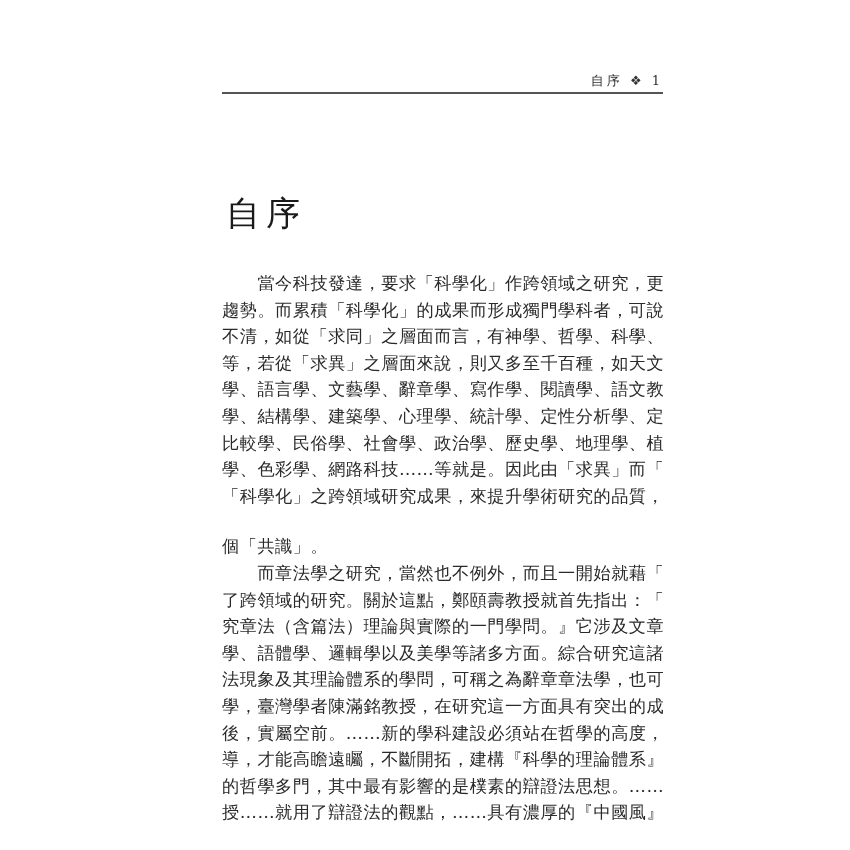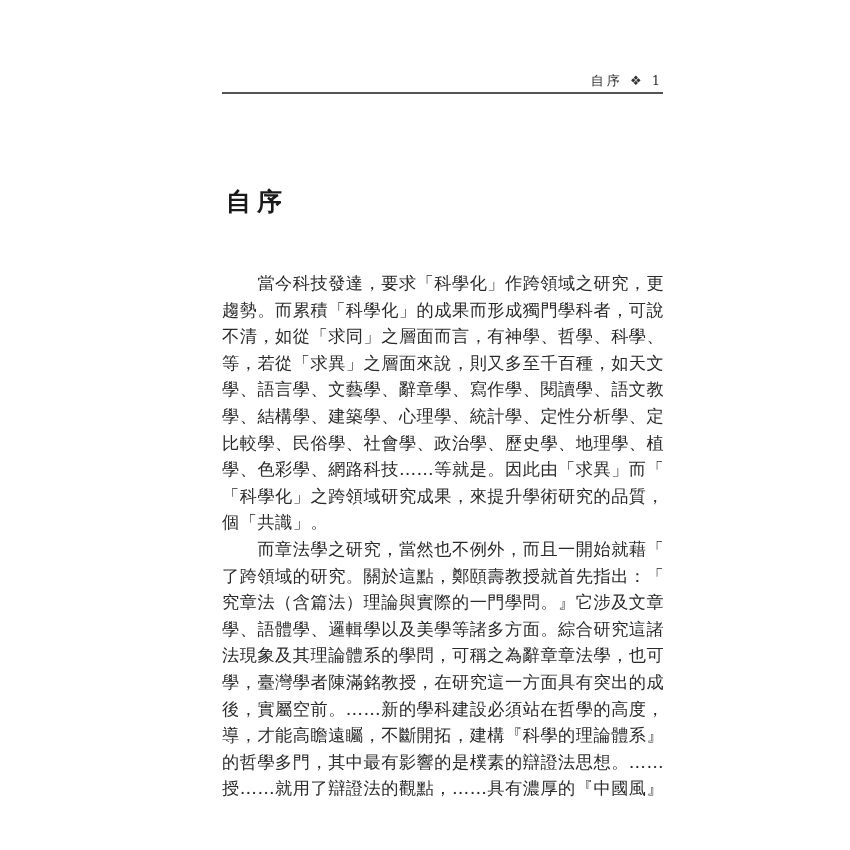--- a/index.html
+++ b/index.html
@@ -1,23 +1,23 @@
 <!DOCTYPE html>
 <html><head>
 <meta charset="utf-8">
 <style>
   html, body { margin: 0; padding: 0; background: #ffffff; }
   body { width: 850px; height: 850px; position: relative; overflow: hidden; font-family: "DejaVu Serif", "Liberation Serif", serif; color: #222; }
   .header { position: absolute; left: 222px; top: 68px; width: 441px; height: 24px; }
   .header-text { position: absolute; right: 0; top: 4px; font-size: 13px; letter-spacing: 3px; color: #333; text-align: center; }
   .header-rule { position: absolute; left: 0; top: 24px; width: 441px; height: 2px; background: #555; }
-  .chapter-title { position: absolute; left: 226px; top: 168px; font-size: 25px; letter-spacing: 6px; color: #1a1a1a; font-weight: bold; }
+  .chapter-title { position: absolute; left: 226px; top: 168px; font-size: 34px; letter-spacing: 6px; color: #1a1a1a; font-weight: normal; }
   .body-text { position: absolute; left: 222px; top: 270px; width: 442px; font-size: 17.2px; line-height: 26.6px; color: #2a2a2a; }
   .line { display: block; white-space: nowrap; overflow: hidden; height: 26.6px; text-align: justify; text-align-last: justify; letter-spacing: 0.5px; }
-  .line.last { text-align-last: left; }
+  .line.last { text-align-last: left; margin-top: 24px; }
 </style>
 </head>
 <body>
 
 <div class="header">
   <span class="header-text">自序 ❖ 1</span>
   <div class="header-rule"></div>
 </div>
 
 <h1 class="chapter-title">自序</h1>

